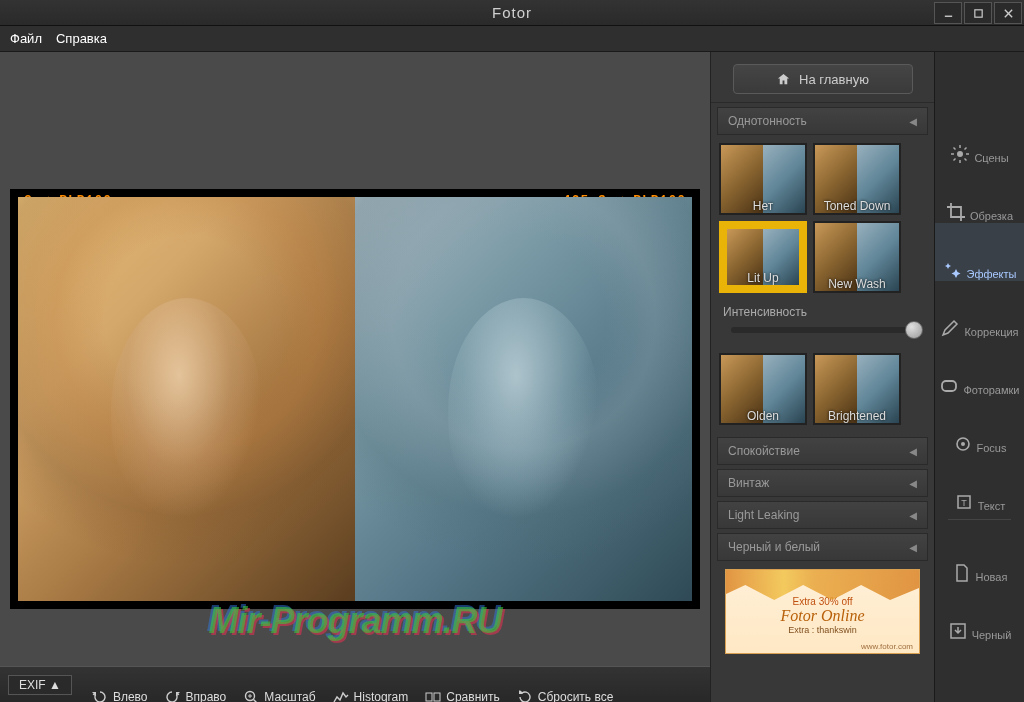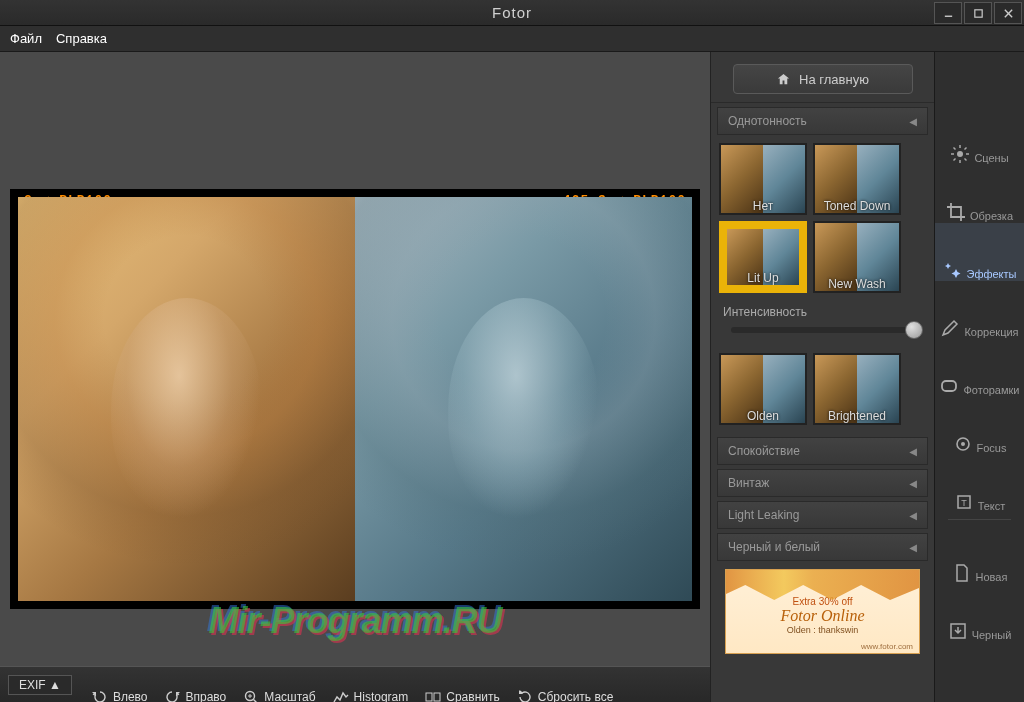--- a/index.html
+++ b/index.html
@@ -249,21 +249,21 @@
         </div>
       <div class="cat-header">
           <span>Черный и белый</span>
           <span class="tri">◀</span>
         </div>
 
       <div class="promo">
         <div class="promo-leaves"></div>
         <div class="promo-discount">Extra 30% off</div>
         <div class="promo-title">Fotor Online</div>
-        <div class="promo-code">Olden : thankswin</div>
+        <div class="promo-code">Extra : thankswin</div>
         <div class="promo-url">www.fotor.com</div>
       </div>
     </div>
   </div>
 
   <div class="sidebar">
     <div class="side-item">
         <svg viewBox="0 0 20 20">
           <circle cx="10" cy="10" r="3" fill="#aaa"></circle>
           <g stroke="#aaa" stroke-width="1.5">

